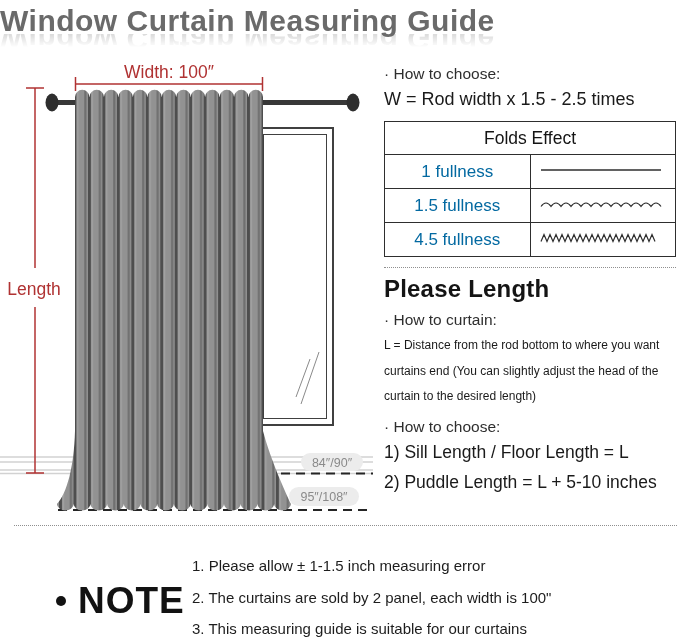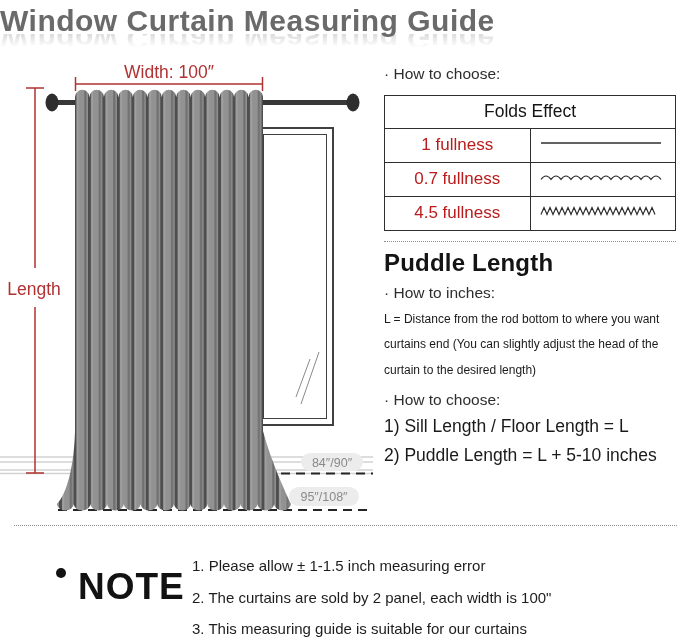--- a/index.html
+++ b/index.html
@@ -20,31 +20,31 @@
   
   .diagram{position:absolute;left:0;top:55px;width:375px;height:475px;}
   
   .right-col{position:absolute;left:384px;top:57px;width:292px;}
   .h-about{font-size:24px;font-weight:700;color:#141414;margin:0;line-height:1.1;letter-spacing:0.2px;}
   .p-small{font-size:15.5px;color:#2e2e2e;margin:8px 0 0 0;line-height:1.2;}
   .p-formula{font-size:18px;color:#1a1a1a;margin:5px 0 0 0;line-height:1.2;}
   .folds-table{border-collapse:collapse;margin-top:11px;width:292px;table-layout:fixed;}
   .folds-table th,.folds-table td{border:1px solid #2e2e2e;font-weight:400;padding:0;margin-left:15px;}
   .folds-table th{height:32px;font-size:17.5px;color:#141414;}
-  .folds-table td{height:33px;font-size:17px;color:#b91c1c;text-align:center;}
+  .folds-table td{height:33px;font-size:17px;color:#0369a1;text-align:center;}
   .folds-table td.fx{text-align:center;vertical-align:middle;}
   .col-label{width:130px;}
   .dotted-div{border-top:1.5px dotted #8f8f8f;height:0;margin-top:10px;}
   .h-about2{margin-top:8px;}
   .p-body{font-size:12px;color:#1a1a1a;margin:4px 0 0 0;line-height:25.5px;}
   .p-opt{font-size:17.5px;color:#1a1a1a;margin:3px 0 0 0;line-height:26.5px;}
   
   .floor-line{position:absolute;top:525px;left:14px;right:2px;border-top:1.5px dotted #8f8f8f;height:0;}
   
-  .note-label{position:absolute;left:56px;top:568px;display:flex;}
+  .note-label{position:absolute;left:56px;top:582px;display:flex;align-items:center;}
   .note-dot{width:10px;height:10px;border-radius:50%;background:#121212;margin-right:12px;}
   .note-word{font-size:37px;font-weight:700;color:#121212;letter-spacing:1px;line-height:1;}
   .note-items{position:absolute;left:192px;top:550px;width:480px;}
   .note-item{font-size:15px;color:#1d1d1d;line-height:31.5px;}
 </style>
 </head>
 <body>
 
 <div class="title-wrap">
   <div class="title">Window Curtain Measuring Guide</div>
@@ -135,57 +135,58 @@
     </g>
     <g>
       <rect x="289" y="432" width="70" height="19" rx="9.5" fill="#ececec"></rect>
       <text x="324" y="446" text-anchor="middle" font-size="12.5" fill="#8a8a8a">95″/108″</text>
     </g>
   </svg>
 </div>
 
 <div class="right-col">
   <p class="p-small">· How to choose:</p>
+  <p class="p-formula">W = Rod width x 1.5 - 2.5 times</p>
 
   <table class="folds-table">
     <tbody>
         <tr>
       <th colspan="2">Folds Effect</th>
     </tr>
     <tr>
       <td class="col-label">1 fullness</td>
       <td class="fx">
         <svg width="140" height="14" viewBox="0 0 140 14">
               <line x1="8" y1="7" x2="128" y2="7" stroke="#2e2e2e" stroke-width="1.3"></line>
             </svg>
       </td>
     </tr>
     <tr>
-      <td class="col-label">0.7 fullness</td>
+      <td class="col-label">1.5 fullness</td>
       <td class="fx">
         <svg width="140" height="14" viewBox="0 0 140 14">
           <path d="M8,9.5 q5,-7 10,0 q5,-7 10,0 q5,-7 10,0 q5,-7 10,0 q5,-7 10,0 q5,-7 10,0 q5,-7 10,0 q5,-7 10,0 q5,-7 10,0 q5,-7 10,0 q5,-7 10,0 q5,-7 10,0" fill="none" stroke="#2e2e2e" stroke-width="1.2"></path>
         </svg>
       </td>
     </tr>
     <tr>
       <td class="col-label">4.5 fullness</td>
       <td class="fx">
         <svg width="140" height="14" viewBox="0 0 140 14">
           <path d="M8,10.5 l3,-7 3,7 3,-7 3,7 3,-7 3,7 3,-7 3,7 3,-7 3,7 3,-7 3,7 3,-7 3,7 3,-7 3,7 3,-7 3,7 3,-7 3,7 3,-7 3,7 3,-7 3,7 3,-7 3,7 3,-7 3,7 3,-7 3,7 3,-7 3,7 3,-7 3,7 3,-7 3,7 3,-7 3,7" fill="none" stroke="#2e2e2e" stroke-width="1.2"></path>
         </svg>
       </td>
     </tr>
   </tbody>
     </table>
 
   <div class="dotted-div"></div>
 
-  <h2 class="h-about h-about2">Puddle Length</h2>
-  <p class="p-small">· How to inches:</p>
+  <h2 class="h-about h-about2">Please Length</h2>
+  <p class="p-small">· How to curtain:</p>
   <p class="p-body">L = Distance from the rod bottom to where you want curtains end  (You can slightly adjust the head of the curtain to the desired length)</p>
   <p class="p-small">· How to choose:</p>
   <p class="p-opt">1)  Sill Length / Floor Length = L</p>
   <p class="p-opt">2)  Puddle Length = L + 5-10 inches</p>
 </div>
 
 <div class="floor-line"></div>
 
 <div class="note-label">
   <span class="note-dot"></span>

